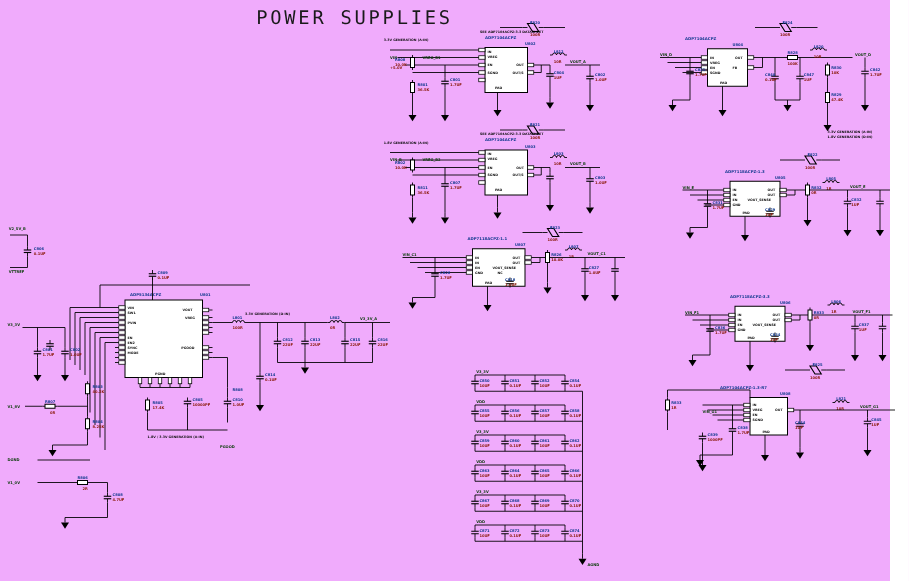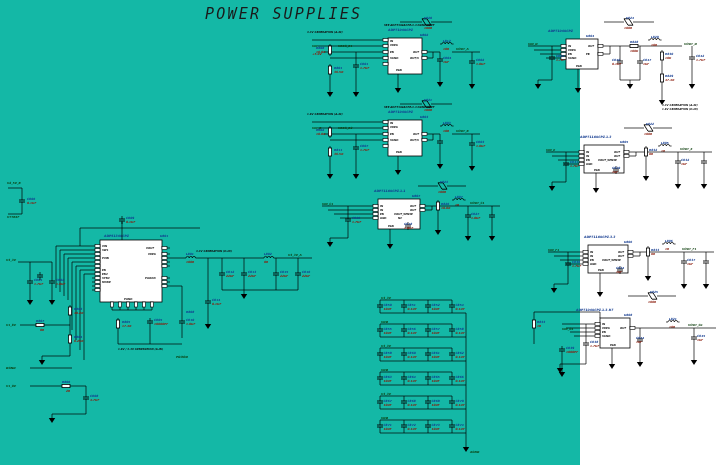--- a/index.html
+++ b/index.html
@@ -1,18 +1,18 @@
 <!DOCTYPE html>
 <html><head>
 <meta charset="utf-8">
 <style>
   html,body{margin:0;padding:0;background:#fff;}
   body{width:727px;height:465px;position:relative;overflow:hidden;
        font-family:"Liberation Sans",sans-serif;}
-  #sheet{position:absolute;left:0;top:0;width:580px;height:465px;background:#14b8a6;font-style:italic;}
+  #sheet{position:absolute;left:0;top:0;width:712px;height:465px;background:#f0abfc;}
   svg{position:absolute;left:0;top:0;}
   .ln{stroke:#000;stroke-width:0.7;fill:none;}
   .ln2{stroke:#000;stroke-width:0.9;fill:none;}
   .bx{stroke:#000;stroke-width:0.8;fill:#ffffff;}
   .pinbx{stroke:#000;stroke-width:0.6;fill:#ffffff;}
   .ttl{font-family:"DejaVu Sans Mono","Liberation Mono",monospace;
        font-size:15px;fill:#1a1a1a;letter-spacing:2.2px;}
   .ref{font-family:"DejaVu Sans","Liberation Sans",sans-serif;font-size:2.9px;
        fill:#123a8f;font-weight:bold;}
   .val{font-family:"DejaVu Sans","Liberation Sans",sans-serif;font-size:2.9px;

